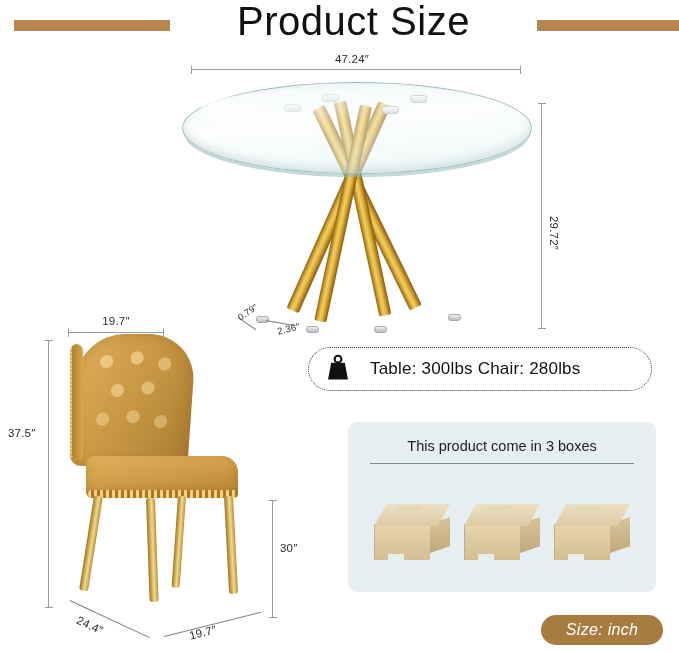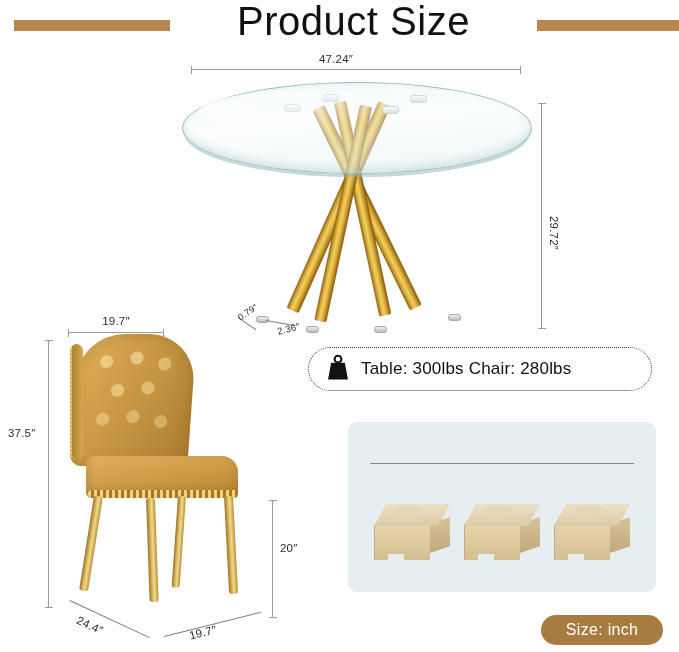--- a/index.html
+++ b/index.html
@@ -83,21 +83,21 @@
   .leg-foot {
     position: absolute; width: 13px; height: 7px; border-radius: 3px;
     background: linear-gradient(180deg,#efefef,#bcbcbc);
     border: 1px solid #a9a9a9;
   }
 
   
   .weight-pill {
     position: absolute; left: 308px; top: 347px; width: 344px; height: 44px;
     border: 1.6px dotted #3b3b3b; border-radius: 22px;
-    display: flex; align-items: center; gap: 10px; padding-left: 16px;
+    display: flex; align-items: center; gap: 19px; padding-left: 16px;
     background: #fff;
   }
   .weight-text { font-size: 17px; color: #111; letter-spacing: .2px; }
 
   
   .box-panel {
     position: absolute; left: 348px; top: 422px; width: 308px; height: 170px;
     background: #e7eef1; border-radius: 9px;
   }
   .bp-line1 {
@@ -141,20 +141,21 @@
     background: #e7eef1;
   }
 
   
   .size-badge {
     position: absolute; left: 541px; top: 615px; width: 122px; height: 30px;
     background: #a87c41; border-radius: 15px;
     color: #fff; font-size: 16px;
     display: flex; align-items: center; justify-content: center;
     letter-spacing: .3px;
+    font-style: italic;
   }
 
   
   .chair-art { position: absolute; left: 60px; top: 330px; width: 215px; height: 290px; }
   .ch-back {
     position: absolute; left: 14px; top: 4px; width: 118px; height: 132px;
     border-radius: 46px 48px 10px 12px;
     background: linear-gradient(118deg,#e3b45f 0%,#d2a04c 30%,#c0913f 62%,#ab7c31 100%);
     box-shadow: inset 0 0 16px rgba(120,80,20,.35);
     transform: skewX(-4deg);
@@ -200,21 +201,21 @@
 
 <div id="page">
 
   <div class="header">
     <div class="hdr-rule left"></div>
     <div class="hdr-rule right"></div>
     <div class="hdr-title">Product Size</div>
   </div>
 
   <div class="dim-line-h" style="left:191px; top:69px; width:330px;"></div>
-  <div class="dim-label" style="left:336px; top:53px; transform:translateX(-50%);">47.24″</div>
+  <div class="dim-label" style="left:352px; top:53px; transform:translateX(-50%);">47.24″</div>
 
   <div class="dim-line-v" style="left:541px; top:103px; height:226px;"></div>
   <div class="dim-label" style="left:548px; top:216px; writing-mode:vertical-rl; text-orientation:mixed;">29.72″</div>
 
   <div class="table-art">
     <div class="leg" style="left:130px; top:26px; width:13px; height:222px; transform:rotate(-26deg);"></div>
     <div class="leg" style="left:196px; top:22px; width:13px; height:226px; transform:rotate(24deg);"></div>
     <div class="leg" style="left:152px; top:20px; width:12px; height:218px; transform:rotate(-12deg);"></div>
     <div class="leg" style="left:178px; top:24px; width:12px; height:220px; transform:rotate(12deg);"></div>
 
@@ -241,20 +242,21 @@
     <span>
       <svg width="26" height="27" viewBox="0 0 26 27" aria-hidden="true">
         <circle cx="13" cy="5.2" r="3.4" fill="none" stroke="#111" stroke-width="2.1"></circle>
         <path d="M6.2 8.8 H19.8 L23 25.6 H3 Z" fill="#111"></path>
       </svg>
     </span>
     <span class="weight-text">Table: 300lbs   Chair: 280lbs</span>
   </div>
 
   <div class="box-panel">
+    <div class="bp-line1">This product come in  3 boxes</div>
     <div class="bp-sep"></div>
 
     <div class="boxes-row">
       <div class="carton">
         <div class="front"></div>
           <div class="side"></div>
           <div class="top"></div>
         <div class="tape"></div>
           <div class="notch"></div>
       </div>
@@ -277,21 +279,21 @@
 
   <div class="size-badge">Size: inch</div>
 
   <div class="dim-line-h" style="left:68px; top:332px; width:96px;"></div>
   <div class="dim-label" style="left:116px; top:315px; transform:translateX(-50%);">19.7″</div>
 
   <div class="dim-line-v" style="left:48px; top:340px; height:268px;"></div>
   <div class="dim-label" style="left:8px; top:427px;">37.5″</div>
 
   <div class="dim-line-v" style="left:272px; top:500px; height:118px;"></div>
-  <div class="dim-label" style="left:280px; top:542px;">20″</div>
+  <div class="dim-label" style="left:280px; top:542px;">30″</div>
 
   <div class="dim-diag" style="left:70px; top:600px; width:88px; transform:rotate(25deg);"></div>
   <div class="dim-label" style="left:80px; top:614px; transform:rotate(25deg); transform-origin:0 0;">24.4″</div>
 
   <div class="dim-diag" style="left:164px; top:636px; width:100px; transform:rotate(-14deg);"></div>
   <div class="dim-label" style="left:188px; top:630px; transform:rotate(-14deg); transform-origin:0 0;">19.7″</div>
 
   <div class="chair-art">
     <div class="ch-back"></div>
     <div class="ch-wing"></div>

